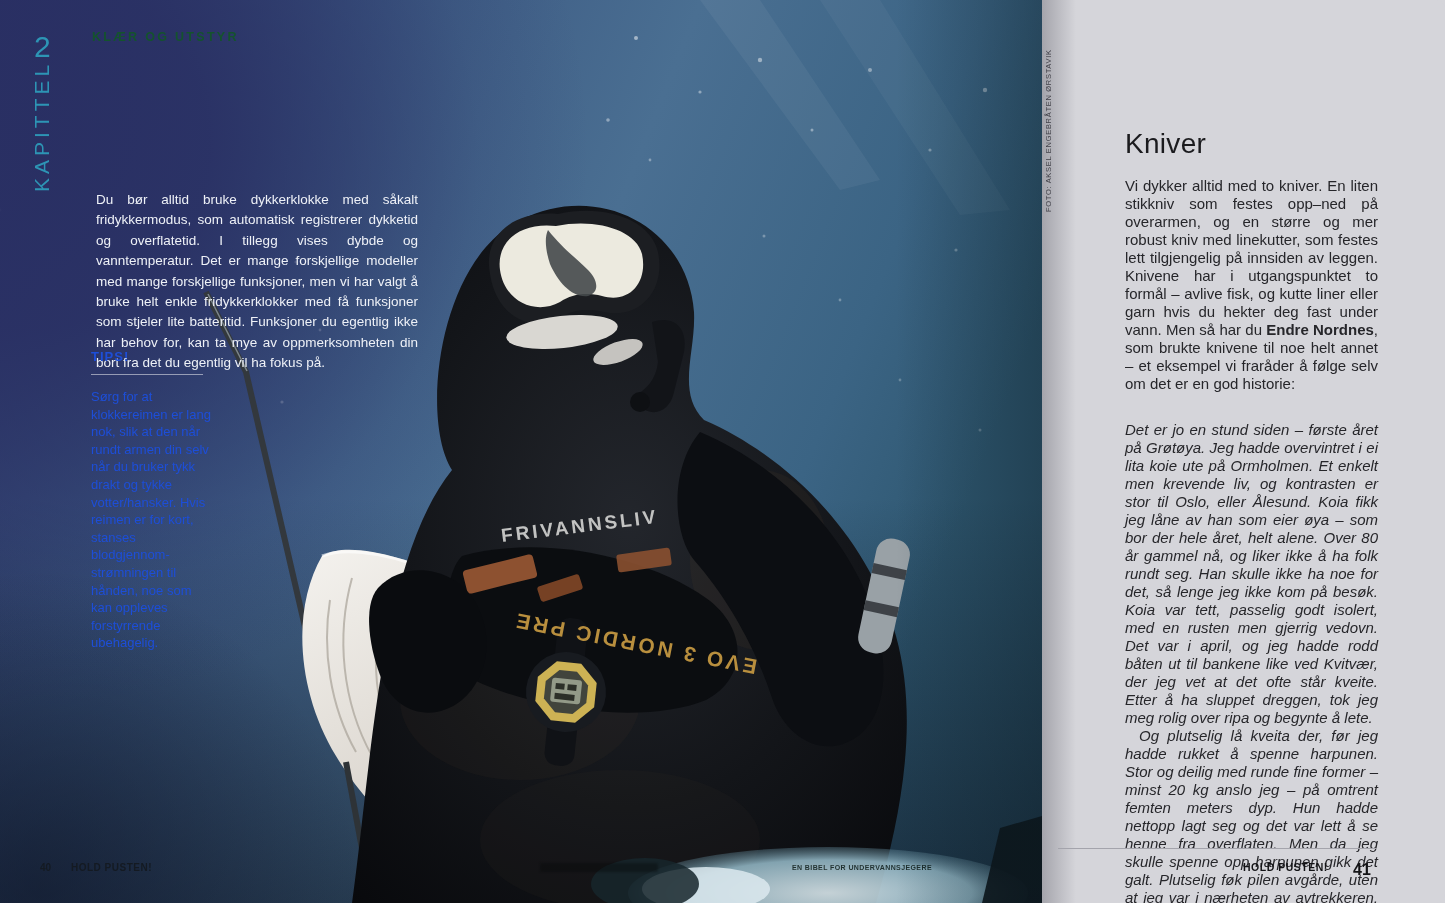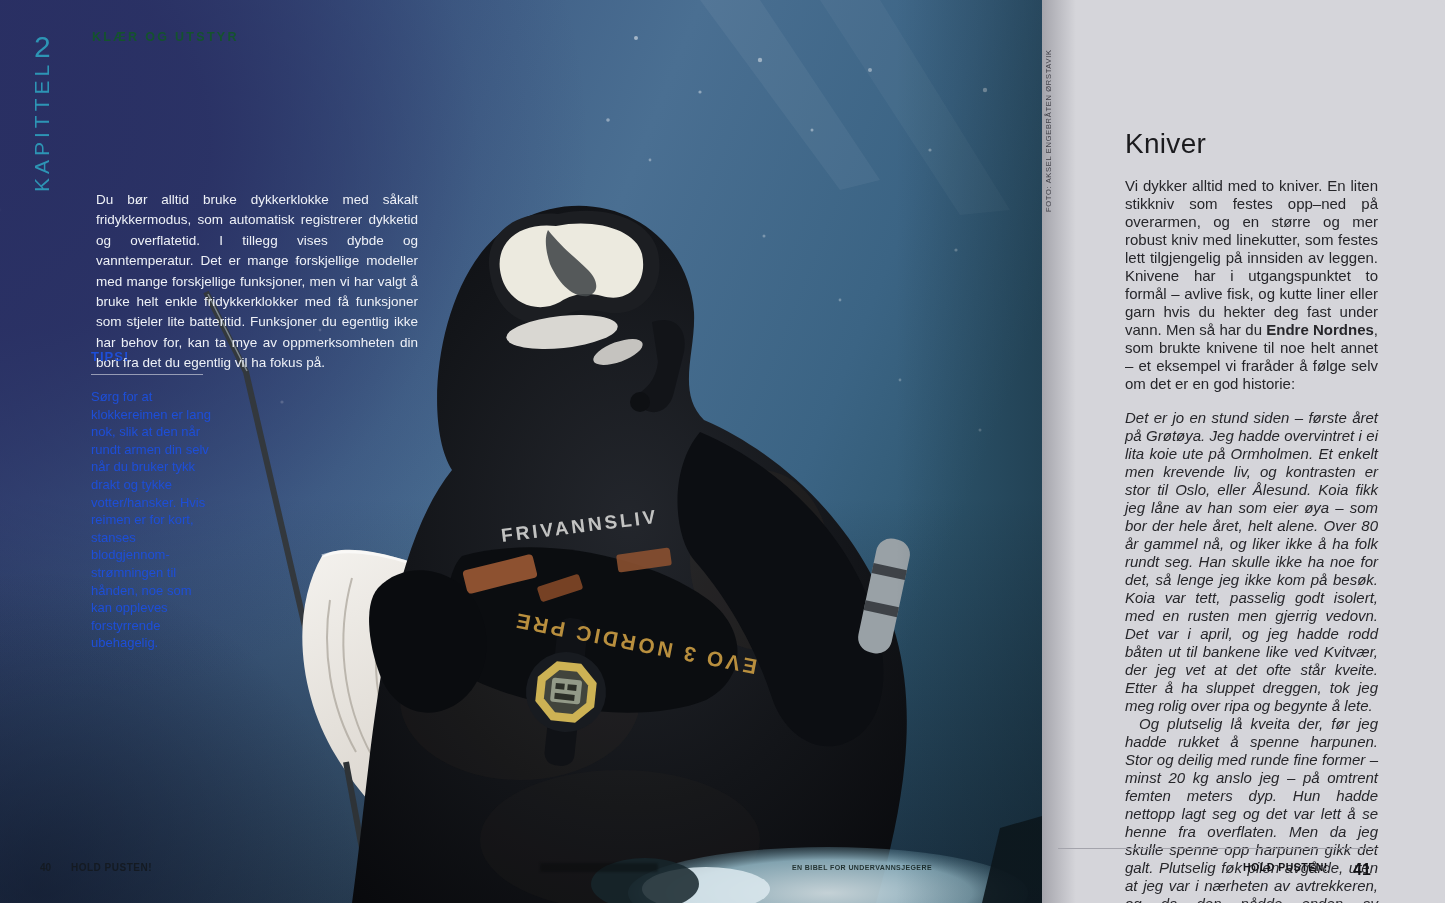--- a/index.html
+++ b/index.html
@@ -57,21 +57,21 @@
     background:linear-gradient(to right, rgba(25,25,38,.26), rgba(25,25,38,0));
   }
   .photo-credit{
     position:absolute;left:2px;top:212px;transform-origin:0 0;transform:rotate(-90deg);
     white-space:nowrap;font-size:7.5px;letter-spacing:.7px;color:#42424a;
   }
   .right-col{position:absolute;left:83px;top:128px;width:253px;color:#26262a;}
   .right-heading{margin:0 0 17px 0;font-size:28px;font-weight:400;letter-spacing:.3px;color:#1b1b1e;}
   .right-col p{margin:0;font-size:15px;line-height:18px;text-align:justify;}
   .story{font-style:italic;}
-  .story.first{margin-top:16px;}
+  .story.first{margin-top:28px;}
   .story-wrap{position:relative;}
   .footer-rule{position:absolute;left:16px;top:848px;width:319px;height:1px;background:#a4a4ac;}
   .footer-right-title{position:absolute;left:201px;top:861px;font-size:10.5px;font-weight:bold;letter-spacing:.5px;color:#131316;white-space:nowrap;}
   .footer-right-num{position:absolute;left:311px;top:861px;font-size:16px;font-weight:bold;color:#131316;}
 </style>
 </head>
 <body>
 
 <div class="spread">
 

